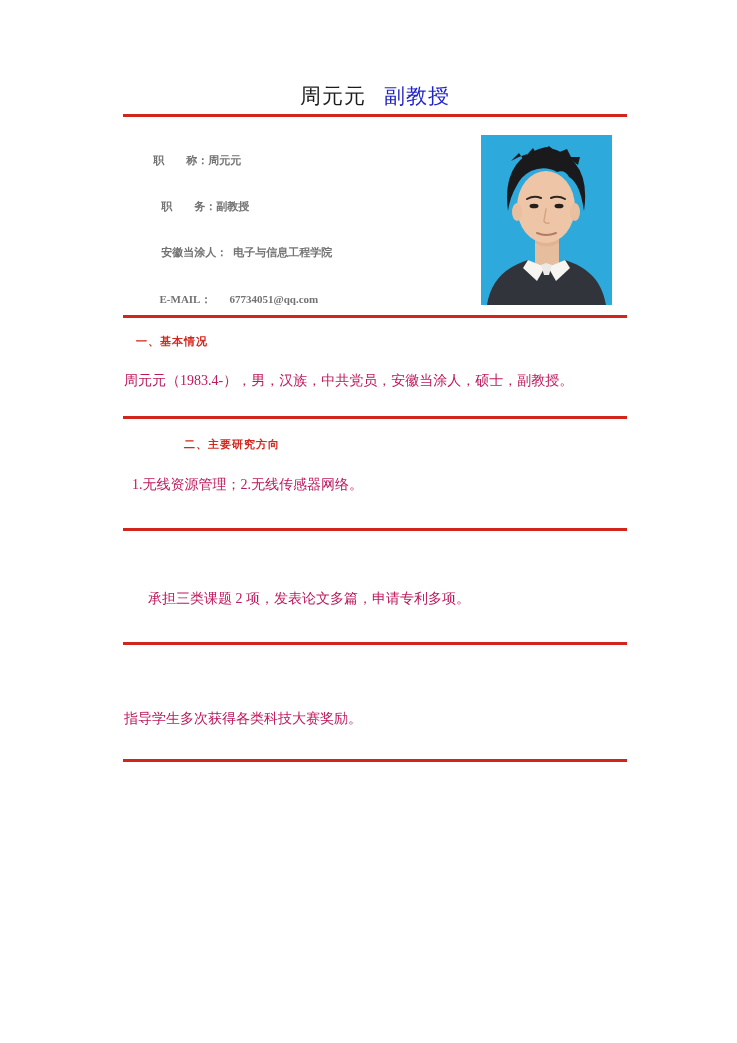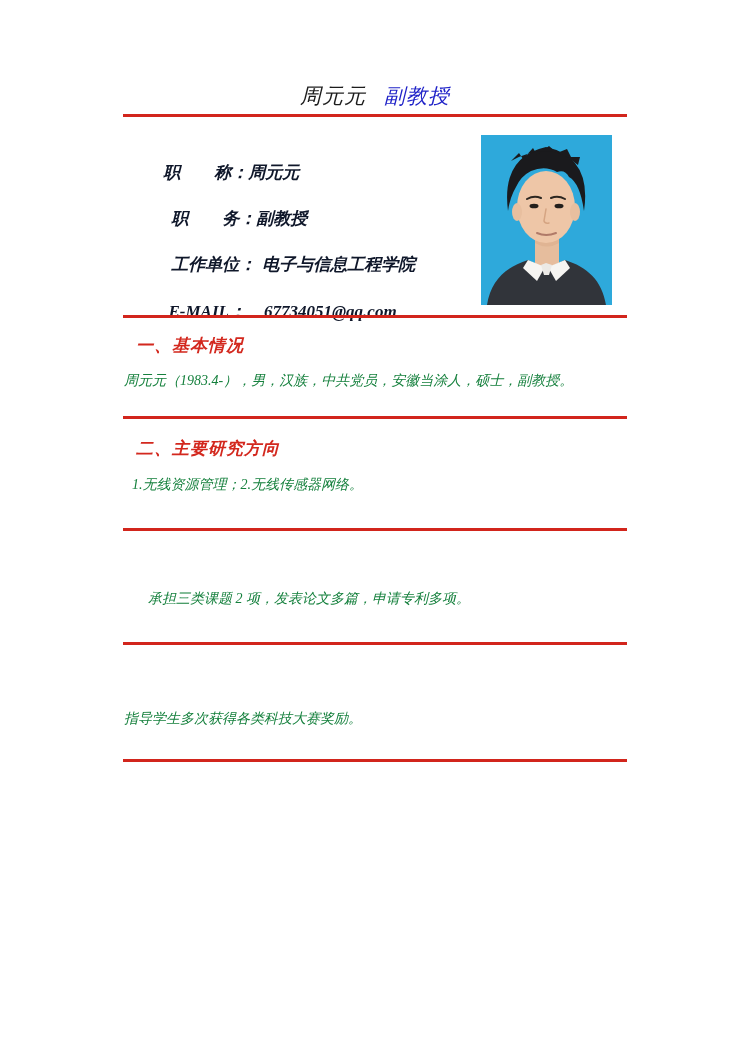--- a/index.html
+++ b/index.html
@@ -7,21 +7,20 @@
     padding: 0;
     background: #ffffff;
   }
   .page {
     position: relative;
     width: 737px;
     height: 1043px;
     background: #ffffff;
     overflow: hidden;
     font-family: "Liberation Serif", "DejaVu Serif", serif;
-    font-style: italic;
   }
   .title {
     position: absolute;
     top: 82px;
     left: 123px;
     width: 504px;
     text-align: center;
     font-size: 21px;
     letter-spacing: 1px;
     color: #1c1c1c;
@@ -43,22 +42,22 @@
   .rule-3 { top: 416px; }
   .rule-4 { top: 528px; }
   .rule-5 { top: 642px; }
   .rule-6 { top: 759px; }
 
   .info-row {
     position: absolute;
     left: 143px;
     font-family: "Liberation Sans", "DejaVu Sans", sans-serif;
     font-weight: bold;
-    font-size: 17px;
-    color: #0f172a;
+    font-size: 11px;
+    color: #737373;
     white-space: pre;
   }
   .info-row.row-1 { top: 141px; left: 135px; }
   .info-row.row-2 { top: 187px; }
   .info-row.row-3 { top: 233px; }
   .info-row.row-4 {
     top: 280px;
     font-family: "Liberation Serif", "DejaVu Serif", serif;
   }
   .info-row.row-3 .value { margin-left: 6px; }
@@ -71,36 +70,36 @@
     width: 131px;
     height: 170px;
   }
   .photo svg { display: block; }
 
   .section-heading {
     position: absolute;
     left: 136px;
     font-family: "Liberation Sans", "DejaVu Sans", sans-serif;
     font-weight: bold;
-    font-size: 17px;
+    font-size: 11px;
     letter-spacing: 1px;
     color: var(--heading_red, #d3281e);
     white-space: nowrap;
   }
   .section-body {
     position: absolute;
     left: 124px;
     width: 503px;
     font-size: 14px;
-    color: #15803d;
+    color: #be185d;
     white-space: pre-wrap;
   }
   .h-1 { top: 334px; }
   .p-1 { top: 372px; }
-  .h-2 { top: 437px; }
+  .h-2 { top: 437px; margin-left: 48px; }
   .p-2 { top: 476px; margin-left: 8px; }
   .h-3 { top: 551px; }
   .p-3 { top: 590px; margin-left: 24px; }
   .h-4 { top: 661px; }
   .p-4 { top: 698px; margin-top: 12px; }
 </style>
 </head>
 <body>
 
 <div class="page">
@@ -112,21 +111,21 @@
   <div class="rule rule-1"></div>
 
   <div class="info">
     <div class="info-row row-1">
       <span class="label">职　　称：</span><span class="value">周元元</span>
     </div>
     <div class="info-row row-2">
       <span class="label">职　　务：</span><span class="value">副教授</span>
     </div>
     <div class="info-row row-3">
-      <span class="label">工作单位：</span><span class="value">电子与信息工程学院</span>
+      <span class="label">安徽当涂人：</span><span class="value">电子与信息工程学院</span>
     </div>
     <div class="info-row row-4">
       <span class="label">E-MAIL：</span><span class="value">67734051@qq.com</span>
     </div>
   </div>
 
   <div class="photo">
     <svg width="131" height="170" viewBox="0 0 131 170" xmlns="http://www.w3.org/2000/svg">
 
       <rect x="0" y="0" width="131" height="170" fill="#2ea9db"></rect>

